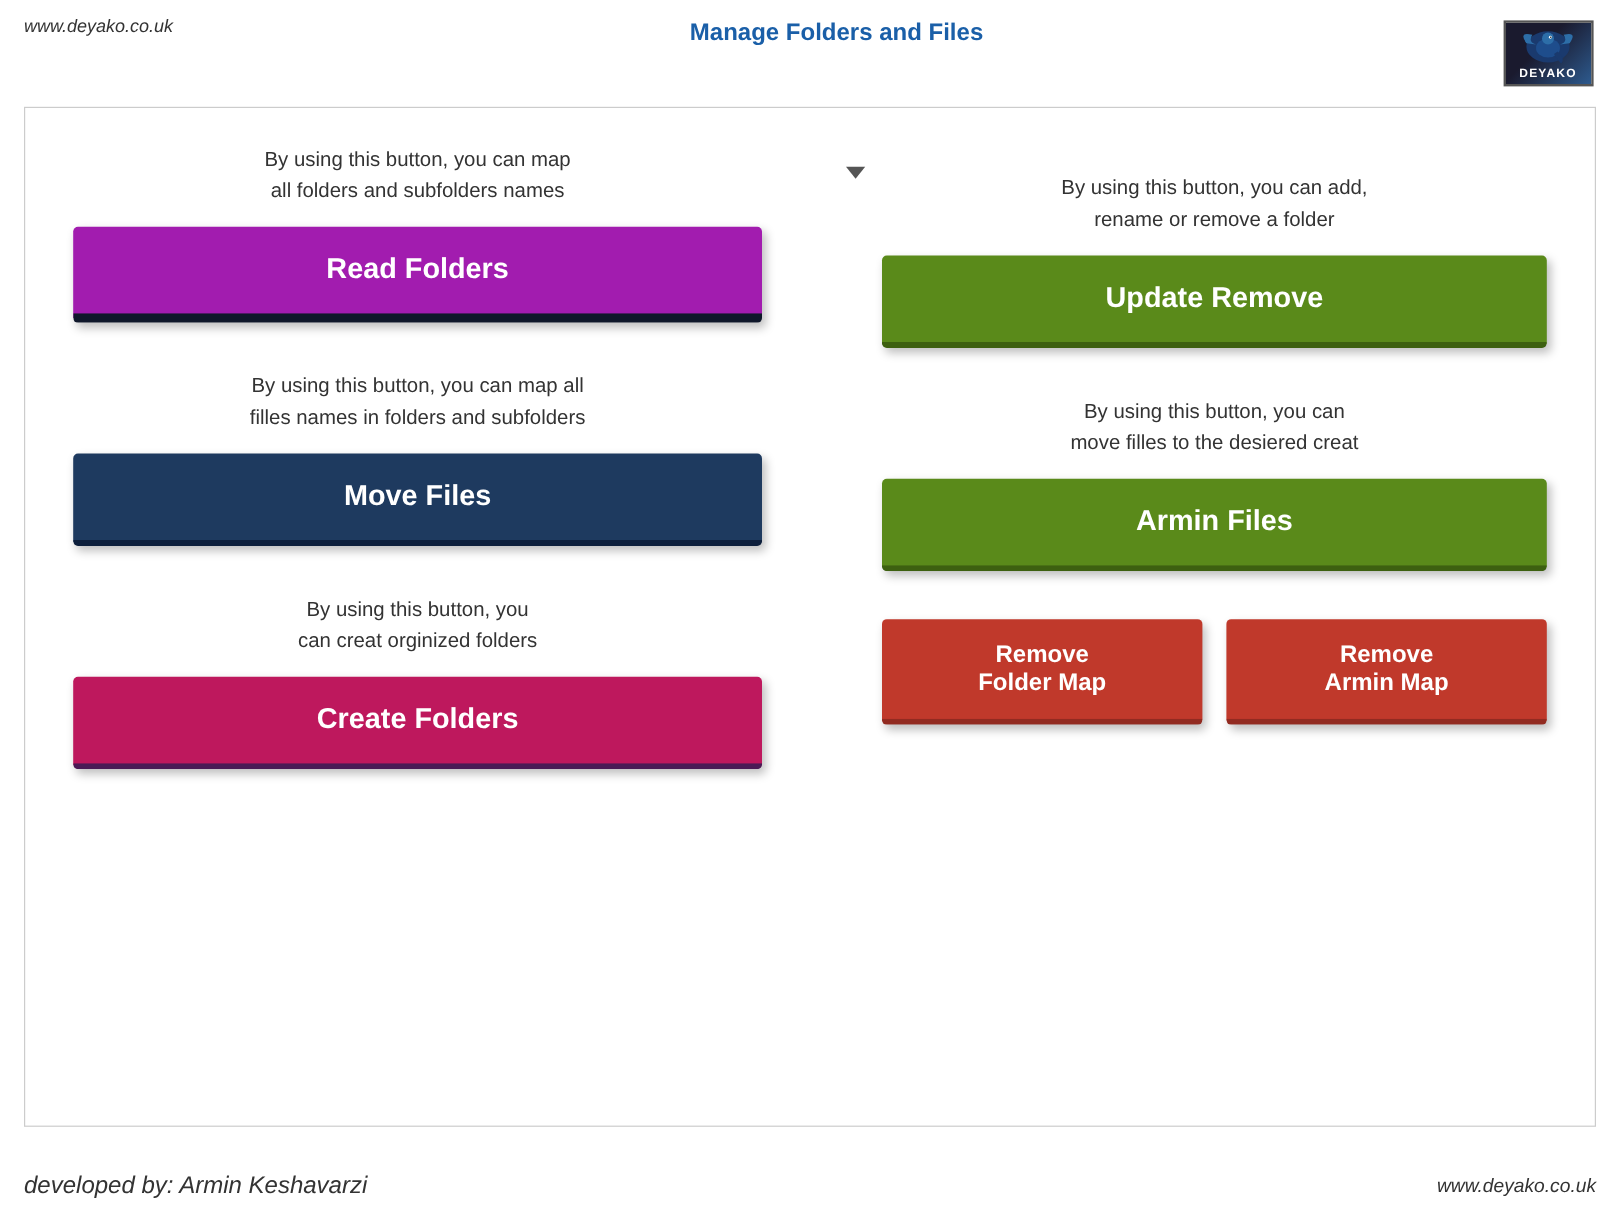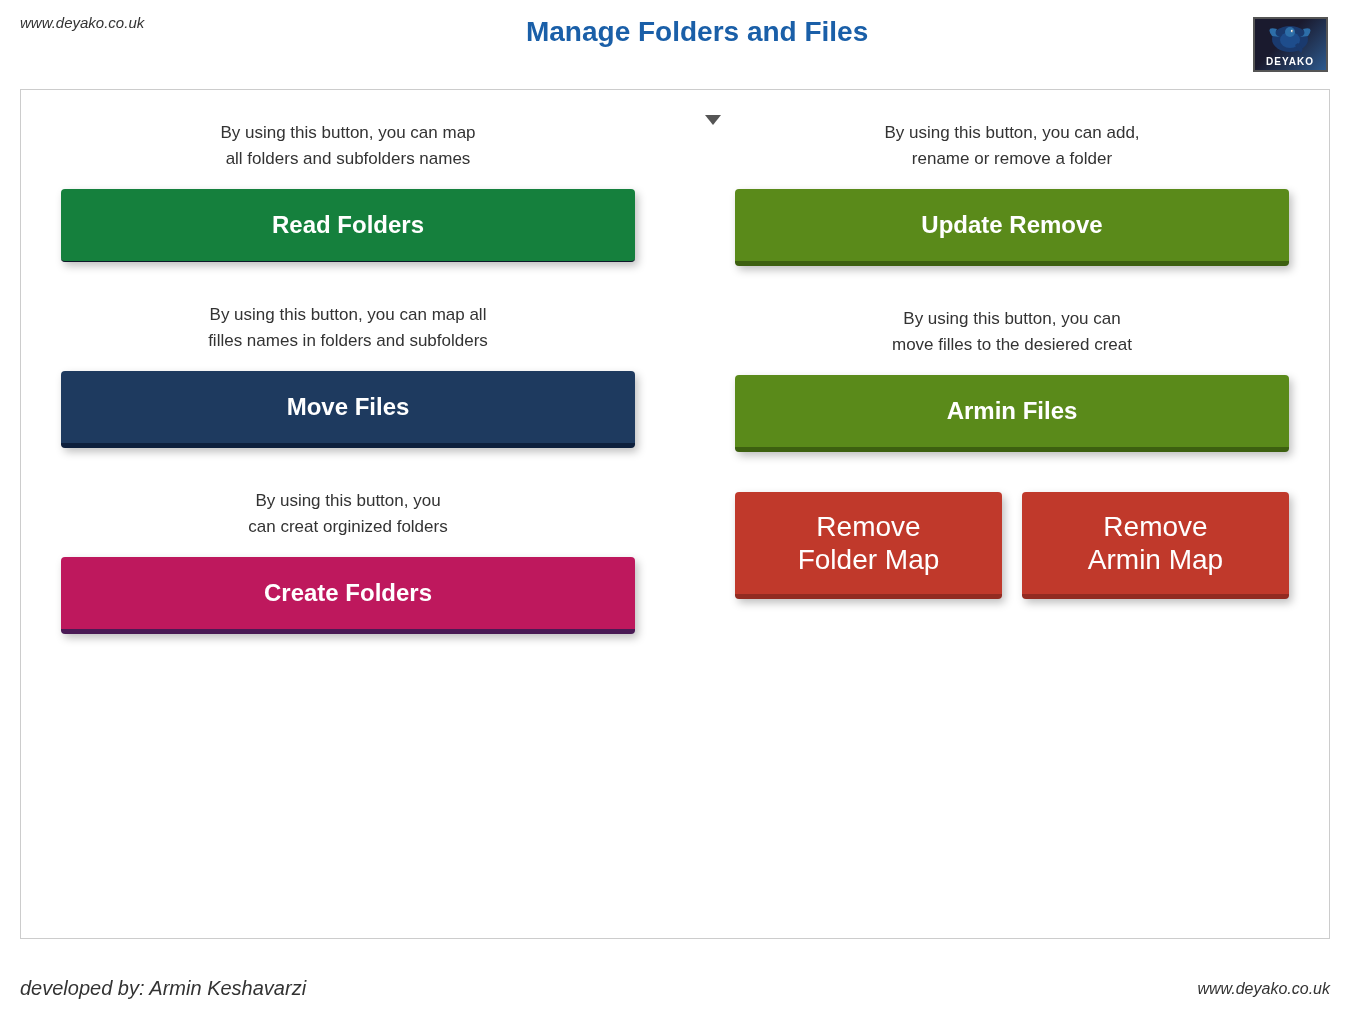--- a/index.html
+++ b/index.html
@@ -21,21 +21,21 @@
       padding: 14px 20px 10px 20px;
     }
 
     .site-url {
       font-style: italic;
       font-size: 15px;
       color: #333;
     }
 
     .page-title {
-      font-size: 28px;
+      font-size: 20px;
       font-weight: bold;
       color: #1a5fa8;
       text-align: center;
       flex: 1;
       padding-top: 2px;
     }
 
     .logo-area {
       width: 80px;
       height: 60px;
@@ -89,20 +89,21 @@
       gap: 0;
     }
 
     .left-col {
       padding-right: 40px;
       border-right: none;
     }
 
     .right-col {
       padding-left: 60px;
+      margin-top: 24px;
     }
 
     
     .section-block {
       margin-bottom: 40px;
     }
 
     .section-description {
       font-size: 17px;
       color: #333;
@@ -121,22 +122,22 @@
       color: #fff;
       text-align: center;
       border: none;
       cursor: pointer;
       border-radius: 4px;
       box-shadow: 3px 4px 8px rgba(0,0,0,0.25);
       position: relative;
     }
 
     .btn-cyan {
-      background: #15803d;
-      border-bottom: 1px solid #0f172a;
+      background: #a21caf;
+      border-bottom: 8px solid #0f172a;
     }
 
     .btn-dark-blue {
       background: #1e3a5f;
       border-bottom: 5px solid #0d1f3c;
     }
 
     .btn-purple {
       background: #be185d;
       border-bottom: 5px solid #4a1a55;
@@ -155,22 +156,22 @@
     
     .remove-row {
       display: flex;
       gap: 20px;
       margin-top: 20px;
     }
 
     .btn-half {
       flex: 1;
       padding: 18px 10px;
-      font-size: 28px;
-      font-weight: normal;
+      font-size: 20px;
+      font-weight: bold;
       color: #fff;
       text-align: center;
       border: none;
       cursor: pointer;
       border-radius: 4px;
       box-shadow: 3px 4px 8px rgba(0,0,0,0.25);
     }
 
     .btn-half-red {
       background: #c0392b;

